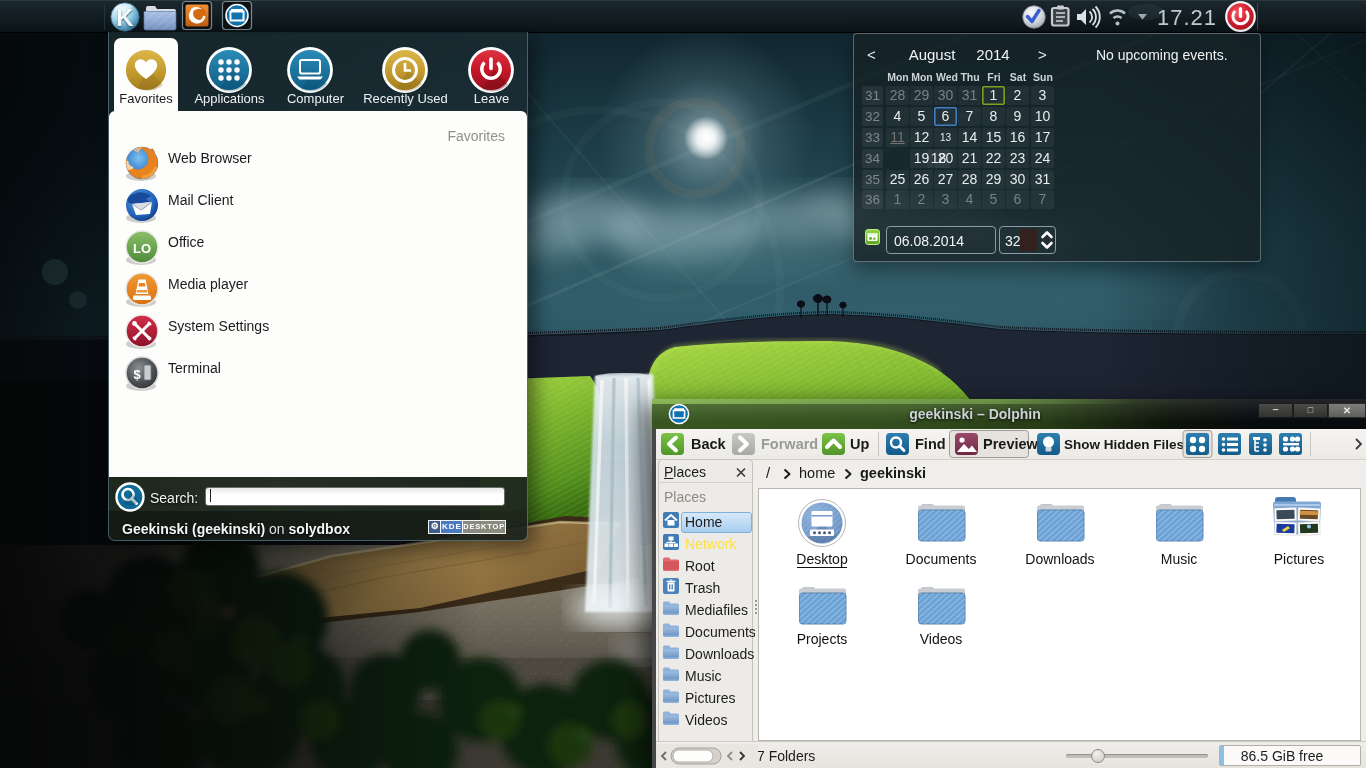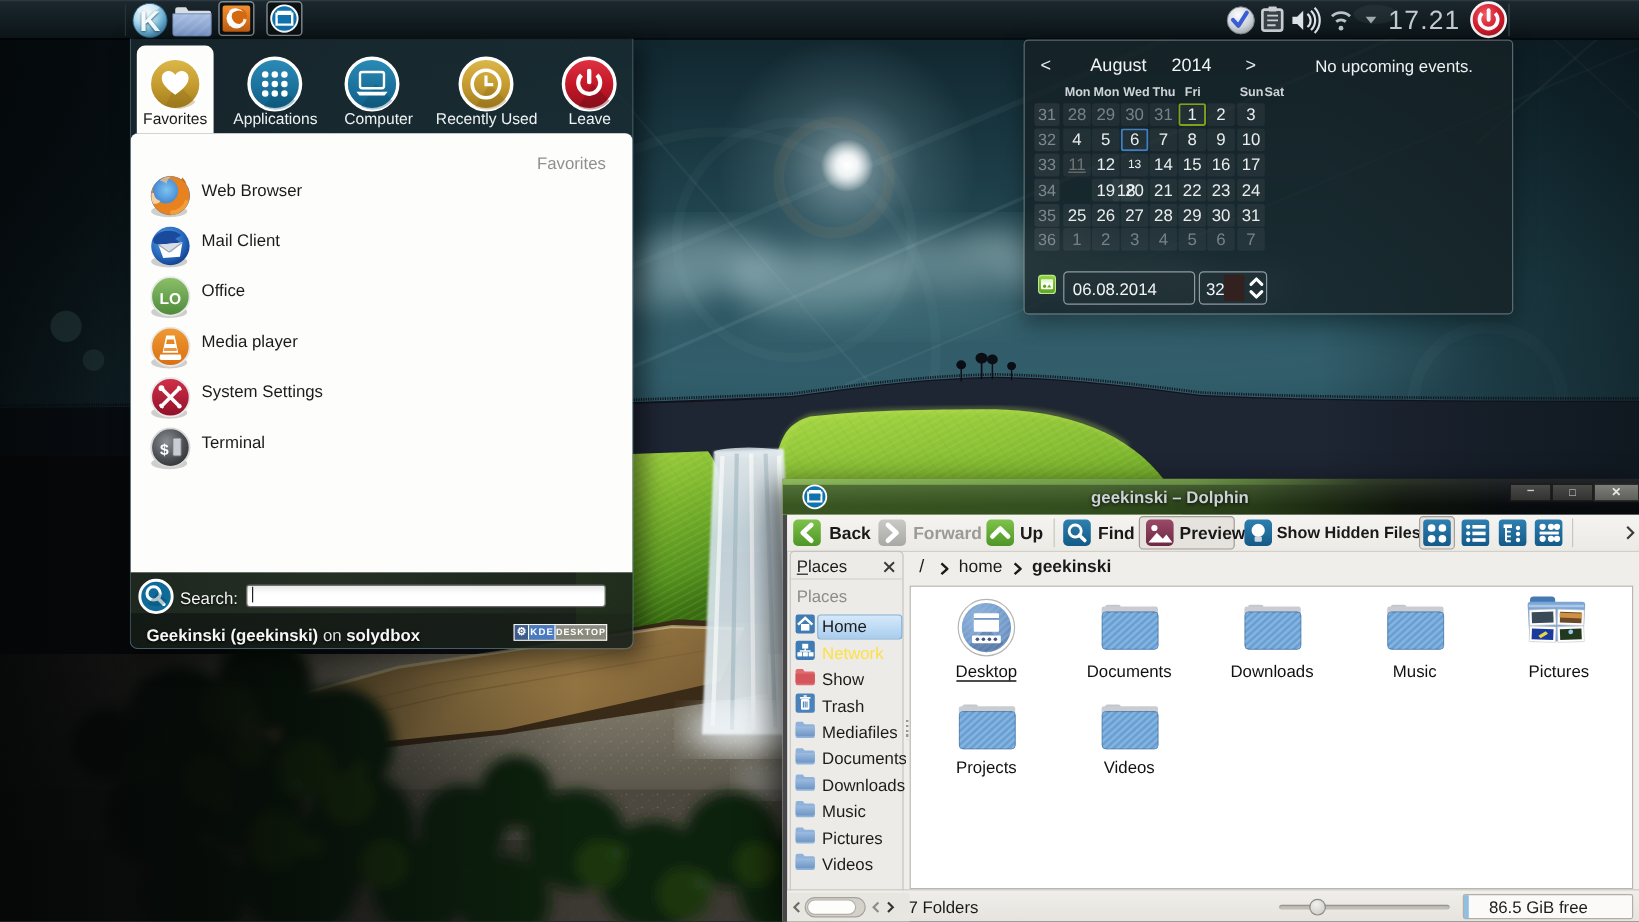--- a/index.html
+++ b/index.html
@@ -529,21 +529,21 @@
 <div class="abs" style="left:853px;top:33px;width:408px;height:229px;background:rgba(22,33,37,0.78);border:1px solid rgba(200,220,228,0.38);border-radius:4px;box-sizing:border-box;box-shadow:0 6px 18px rgba(0,0,0,0.35);"></div>
 <div class="abs" style="left:867px;top:46px;font-size:15px;color:#e8edee;">&lt;</div>
 <div class="abs" style="left:886px;top:46px;width:92px;text-align:center;font-size:15px;color:#f0f3f4;">August</div>
 <div class="abs" style="left:968px;top:46px;width:50px;text-align:center;font-size:15px;color:#f0f3f4;">2014</div>
 <div class="abs" style="left:1038px;top:46px;font-size:15px;color:#e8edee;">&gt;</div>
 <div class="abs" style="left:886px;top:71px;width:24px;text-align:center;font-size:10.5px;font-weight:bold;color:#cdd4d7;">Mon</div>
 <div class="abs" style="left:910px;top:71px;width:24px;text-align:center;font-size:10.5px;font-weight:bold;color:#cdd4d7;">Mon</div>
 <div class="abs" style="left:934px;top:71px;width:24px;text-align:right;font-size:10.5px;font-weight:bold;color:#cdd4d7;">Wed</div>
 <div class="abs" style="left:958px;top:71px;width:24px;text-align:center;font-size:10.5px;font-weight:bold;color:#cdd4d7;">Thu</div>
 <div class="abs" style="left:982px;top:71px;width:24px;text-align:center;font-size:10.5px;font-weight:bold;color:#cdd4d7;">Fri</div>
-<div class="abs" style="left:1006px;top:71px;width:24px;text-align:center;font-size:10.5px;font-weight:bold;color:#cdd4d7;margin-left:44px;">Sat</div>
+<div class="abs" style="left:1006px;top:71px;width:24px;text-align:center;font-size:10.5px;font-weight:bold;color:#cdd4d7;">Sat</div>
 <div class="abs" style="left:1031px;top:71px;width:24px;text-align:center;font-size:10.5px;font-weight:bold;color:#cdd4d7;">Sun</div>
 <div class="abs" style="left:862px;top:86px;width:21px;height:19px;background:rgba(255,255,255,0.07);border-radius:2px;font-size:13.5px;color:#7e898e;text-align:center;line-height:19px;">31</div>
 <div class="abs" style="left:886px;top:86px;width:23px;height:19px;background:rgba(255,255,255,0.055);border-radius:2px;font-size:14px;color:#76828a;text-align:center;line-height:19px;">28</div>
 <div class="abs" style="left:910px;top:86px;width:23px;height:19px;background:rgba(255,255,255,0.055);border-radius:2px;font-size:14px;color:#76828a;text-align:center;line-height:19px;">29</div>
 <div class="abs" style="left:934px;top:86px;width:23px;height:19px;background:rgba(255,255,255,0.055);border-radius:2px;font-size:14px;color:#76828a;text-align:center;line-height:19px;">30</div>
 <div class="abs" style="left:958px;top:86px;width:23px;height:19px;background:rgba(255,255,255,0.055);border-radius:2px;font-size:14px;color:#76828a;text-align:center;line-height:19px;">31</div>
 <div class="abs" style="left:982px;top:86px;width:23px;height:19px;background:rgba(255,255,255,0.055);border-radius:2px;box-shadow:inset 0 0 0 1.6px #7fa11c;font-size:14px;color:#e9edee;text-align:center;line-height:19px;">1</div>
 <div class="abs" style="left:1006px;top:86px;width:23px;height:19px;background:rgba(255,255,255,0.055);border-radius:2px;font-size:14px;color:#e9edee;text-align:center;line-height:19px;">2</div>
 <div class="abs" style="left:1031px;top:86px;width:23px;height:19px;background:rgba(255,255,255,0.055);border-radius:2px;font-size:14px;color:#e9edee;text-align:center;line-height:19px;">3</div>
 <div class="abs" style="left:862px;top:107px;width:21px;height:19px;background:rgba(255,255,255,0.07);border-radius:2px;font-size:13.5px;color:#7e898e;text-align:center;line-height:19px;">32</div>
@@ -768,21 +768,21 @@
  <path d="M0,5.5 h16 v6.5 a1.5,1.5 0 0 1 -1.5,1.5 h-13 a1.5,1.5 0 0 1 -1.5,-1.5 Z" fill="url(#sfold)"></path>
 </g>
 <use href="#sf" x="0" y="22"></use>
       <use href="#sf" x="0" y="44"></use>
       <use href="#sf" x="0" y="66"></use>
 <use href="#sf" x="0" y="88"></use>
       <use href="#sf" x="0" y="110"></use>
 </svg>
 <div class="abs" style="left:685px;top:514px;width:70px;overflow:hidden;white-space:nowrap;font-size:14px;color:#1c1c1c;">Home</div>
 <div class="abs" style="left:685px;top:536px;width:70px;overflow:hidden;white-space:nowrap;font-size:14px;color:#fde047;">Network</div>
-<div class="abs" style="left:685px;top:558px;width:70px;overflow:hidden;white-space:nowrap;font-size:14px;color:#1c1c1c;">Show</div>
+<div class="abs" style="left:685px;top:558px;width:70px;overflow:hidden;white-space:nowrap;font-size:14px;color:#1c1c1c;">Root</div>
 <div class="abs" style="left:685px;top:580px;width:70px;overflow:hidden;white-space:nowrap;font-size:14px;color:#1c1c1c;">Trash</div>
 <div class="abs" style="left:685px;top:602px;width:70px;overflow:hidden;white-space:nowrap;font-size:14px;color:#1c1c1c;">Mediafiles</div>
 <div class="abs" style="left:685px;top:624px;width:70px;overflow:hidden;white-space:nowrap;font-size:14px;color:#1c1c1c;">Documents</div>
 <div class="abs" style="left:685px;top:646px;width:70px;overflow:hidden;white-space:nowrap;font-size:14px;color:#1c1c1c;">Downloads</div>
 <div class="abs" style="left:685px;top:668px;width:70px;overflow:hidden;white-space:nowrap;font-size:14px;color:#1c1c1c;">Music</div>
 <div class="abs" style="left:685px;top:690px;width:70px;overflow:hidden;white-space:nowrap;font-size:14px;color:#1c1c1c;">Pictures</div>
 <div class="abs" style="left:685px;top:712px;width:70px;overflow:hidden;white-space:nowrap;font-size:14px;color:#1c1c1c;">Videos</div>
 
 <div class="abs" style="left:755px;top:600px;width:2px;height:16px;background:repeating-linear-gradient(180deg,#9a978f 0 2px,transparent 2px 4px);"></div>
 

